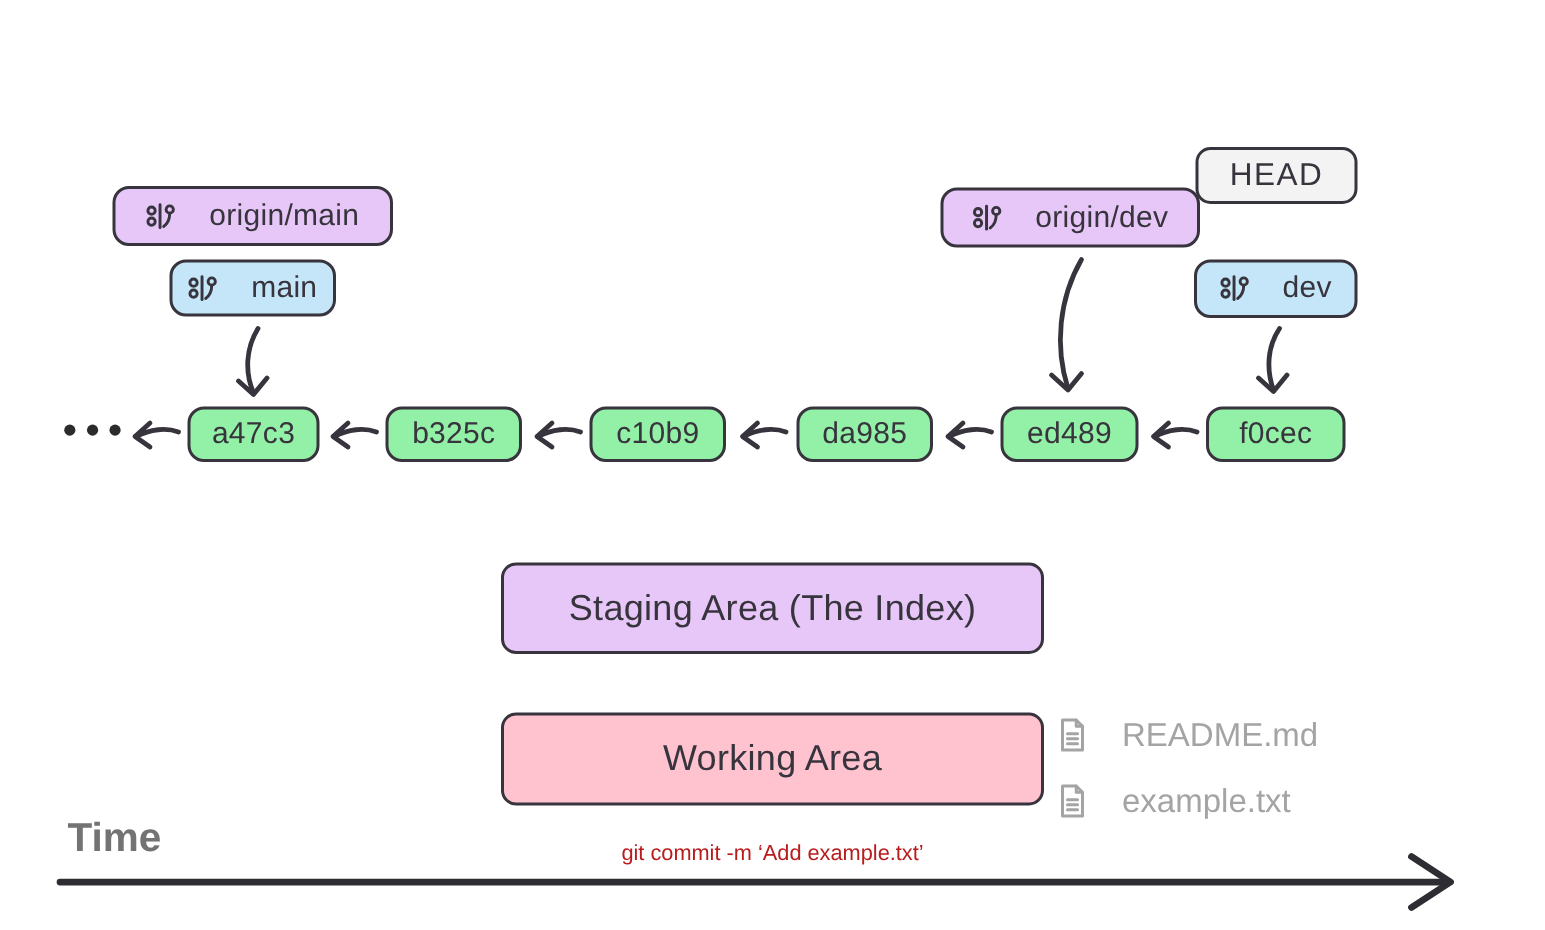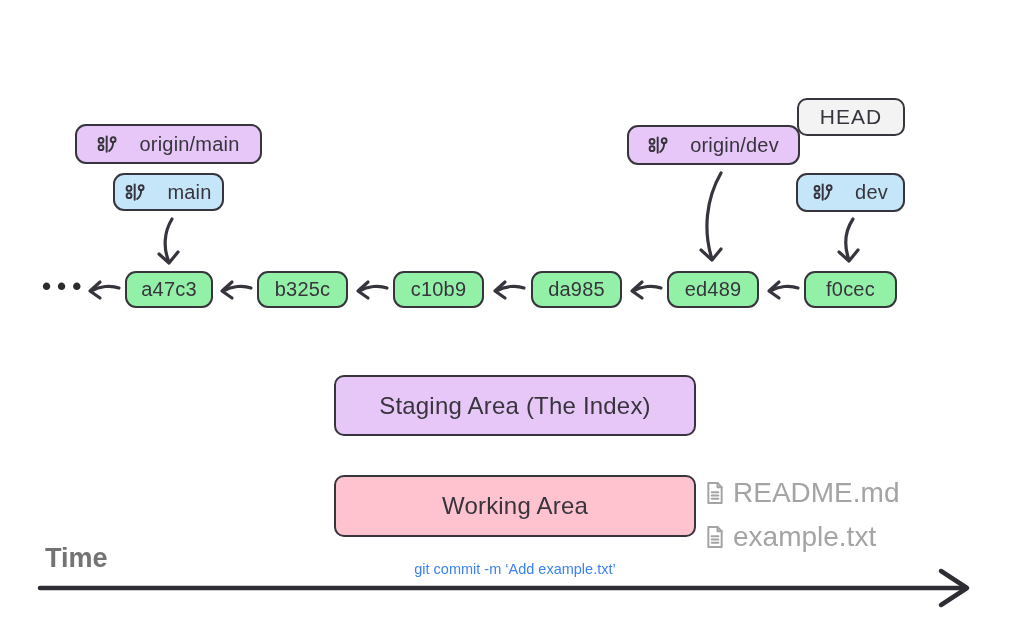--- a/index.html
+++ b/index.html
@@ -18,25 +18,25 @@
   .head{background:var(--head-fill,#f3f3f3);border-radius:10px;font-size:21px;letter-spacing:1px;}
   .commit{background:var(--commit-fill,#93f1a7);}
   .area{border-radius:10px;font-size:24px;}
   .staging{background:var(--staging-fill,#e6c7f7);}
   .working{background:var(--working-fill,#ffc3cf);}
   .ellipsis{
     position:absolute;left:42px;top:268px;height:37px;line-height:37px;
     font-size:26px;letter-spacing:6px;font-weight:700;color:#2b2b2b;
   }
   .arrow{position:absolute;color:var(--stroke,#38343d);}
-  .file-row{position:absolute;display:flex;align-items:center;gap:8px;
-    color:var(--muted-text,#a4a4a4);font-size:28px;font-weight:500;}
+  .file-row{position:absolute;display:flex;align-items:center;gap:23px;
+    color:var(--muted-text,#a4a4a4);font-size:22px;font-weight:500;}
   .time-label{position:absolute;left:45px;top:543px;font-size:27px;font-weight:700;color:#737373;}
   .caption{position:absolute;left:300px;top:561px;width:430px;text-align:center;
-    font-size:14.5px;color:#3b82f6;font-weight:500;}
+    font-size:14.5px;color:#b91c1c;font-weight:500;}
   svg{display:block;}
 </style>
 </head>
 <body>
 
 <div id="canvas">
 
   <div class="box head" style="left:797px;top:78px;width:108px;height:38px;margin-top:20px;">
     <span>HEAD</span>
   </div>

